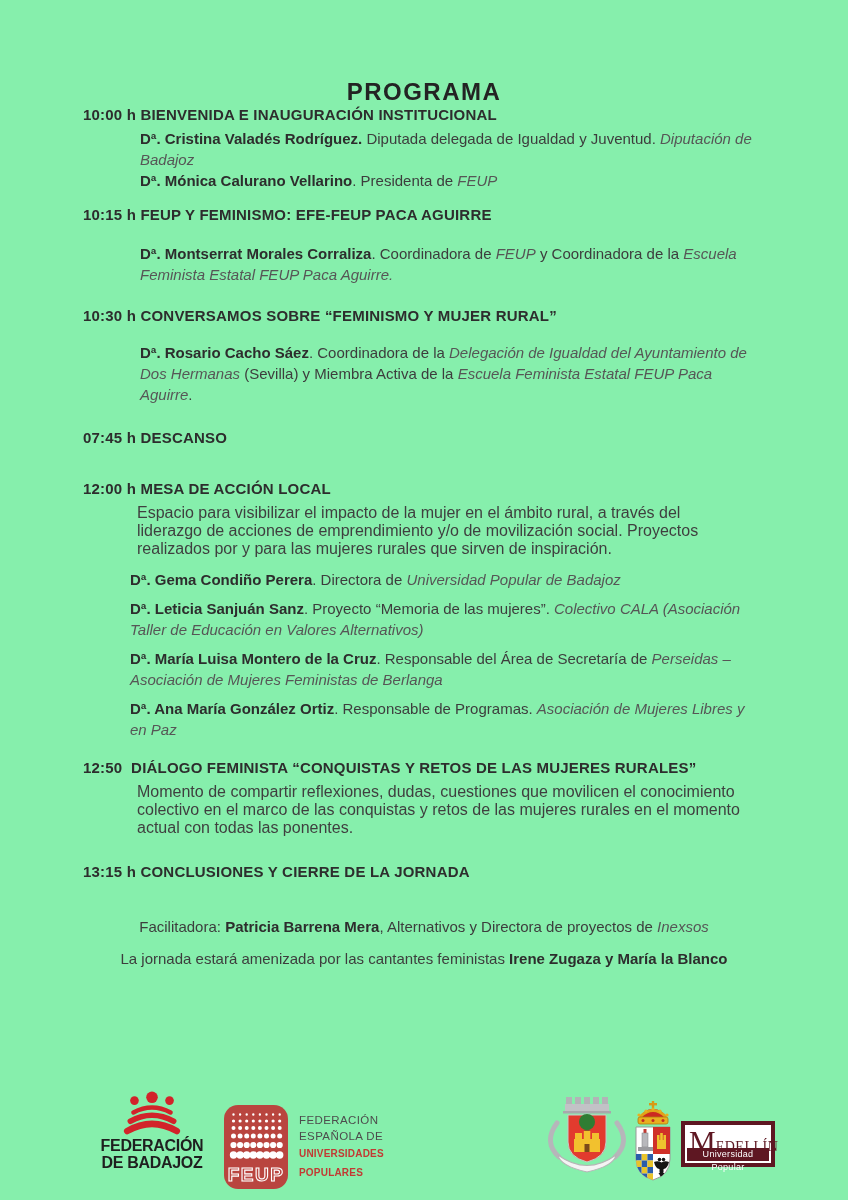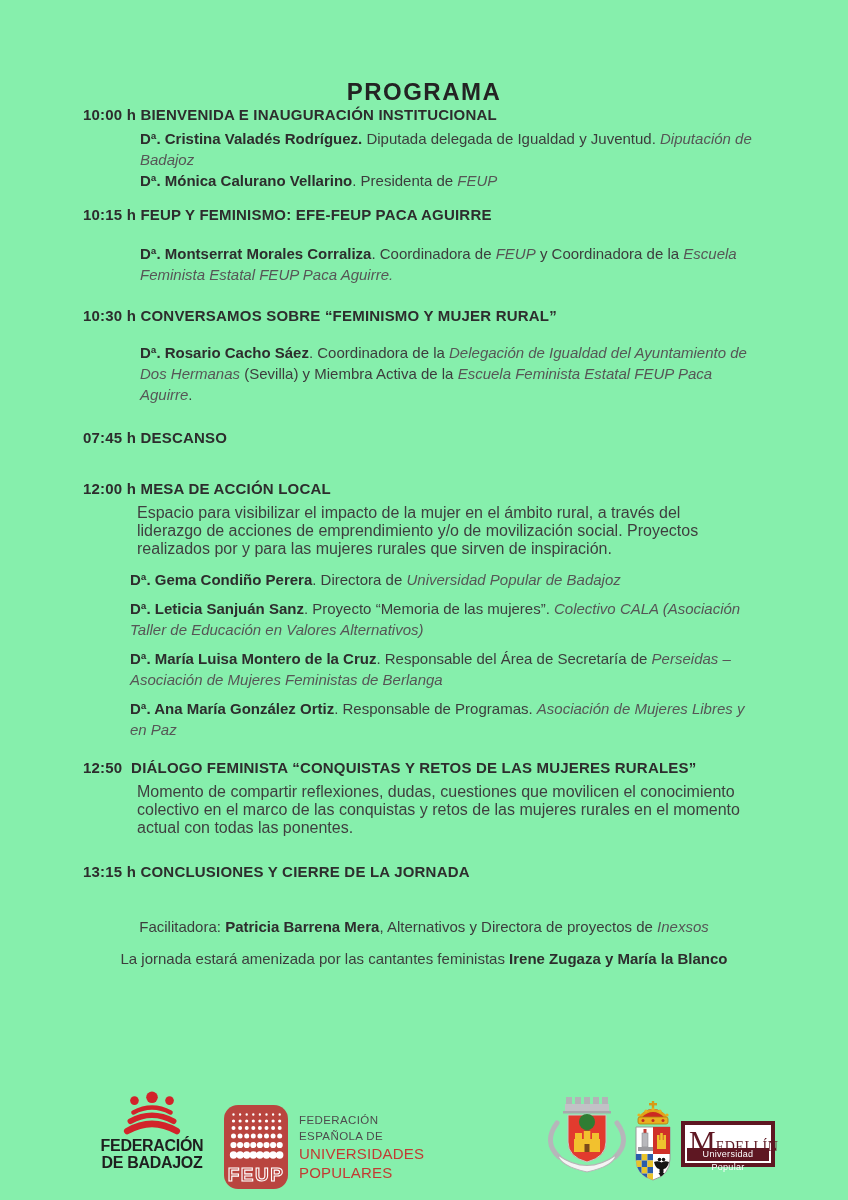--- a/index.html
+++ b/index.html
@@ -60,21 +60,21 @@
   
   .logos { position:absolute; left:0; top:1085px; width:848px; height:115px; }
 
   .logo-badajoz { position:absolute; left:90px; top:6px; width:124px; text-align:center; }
   .logo-badajoz svg { display:block; margin:0 auto; }
   .badajoz-line { font-size:16px; line-height:17px; font-weight:800; letter-spacing:-0.3px; color:#1f1f1f; }
 
   .logo-feup { position:absolute; left:224px; top:20px; display:flex; align-items:center; gap:11px; }
   .feup-square { display:block; }
   .feup-gray { font-size:11.5px; line-height:16px; letter-spacing:0.4px; color:#4d4d4d; }
-  .feup-red  { font-size:15px;  line-height:19px; font-weight:400; letter-spacing:0.2px; color:#c23a33; }
+  .feup-red  { font-size:10px;  line-height:19px; font-weight:700; letter-spacing:0.2px; color:#c23a33; }
 
   .crest-olivenza { position:absolute; left:546px; top:8px; }
   .crest-medellin { position:absolute; left:630px; top:16px; }
 
   .mup-box {
     position:absolute; left:681px; top:36px;
     width:94px; height:46px;
     background:#ffffff;
     border:4px solid #5e1722;
     font-family:"Liberation Serif", serif;

